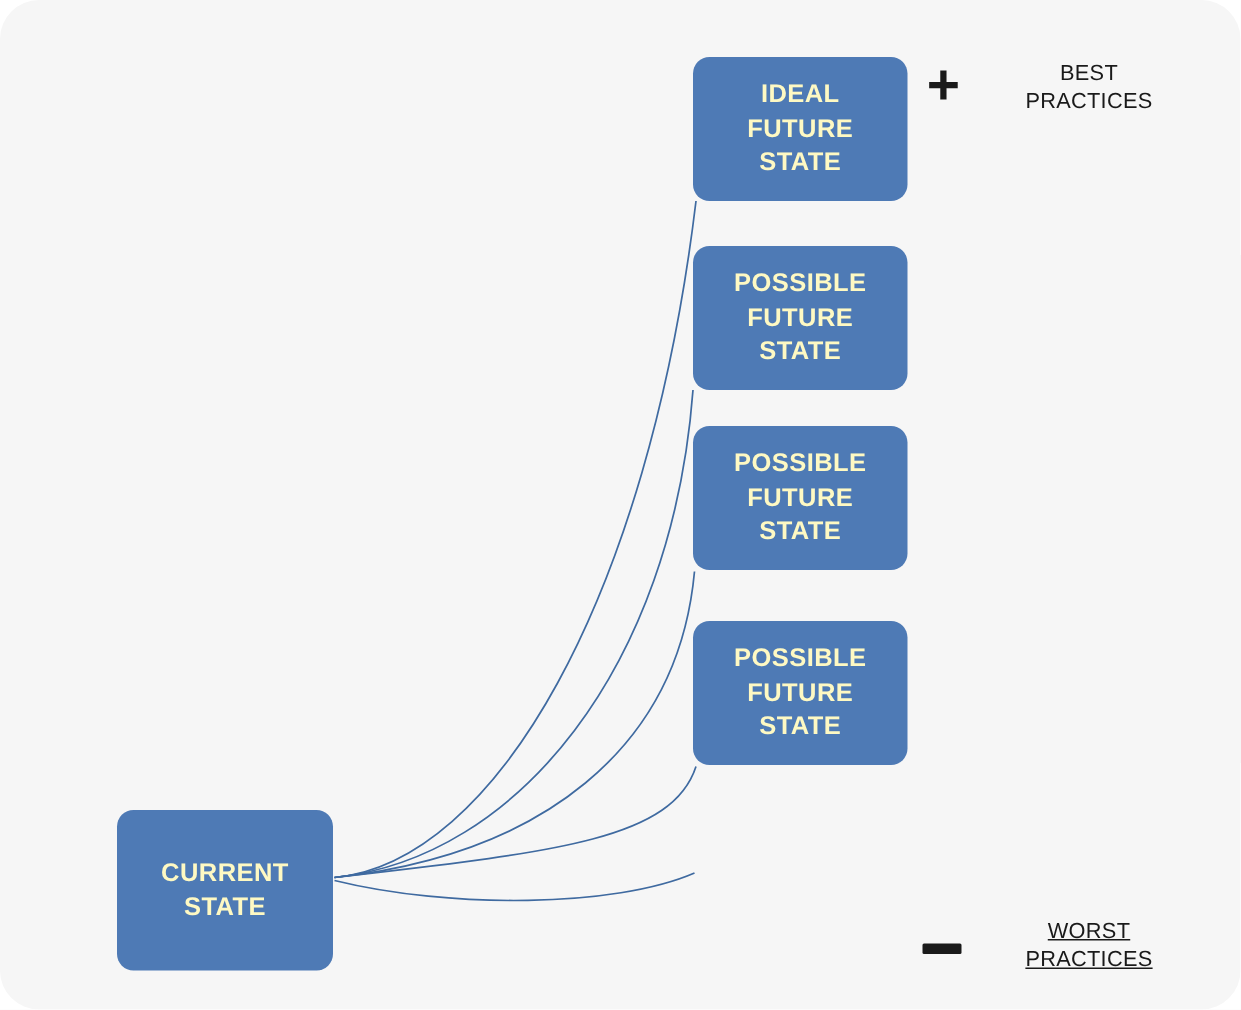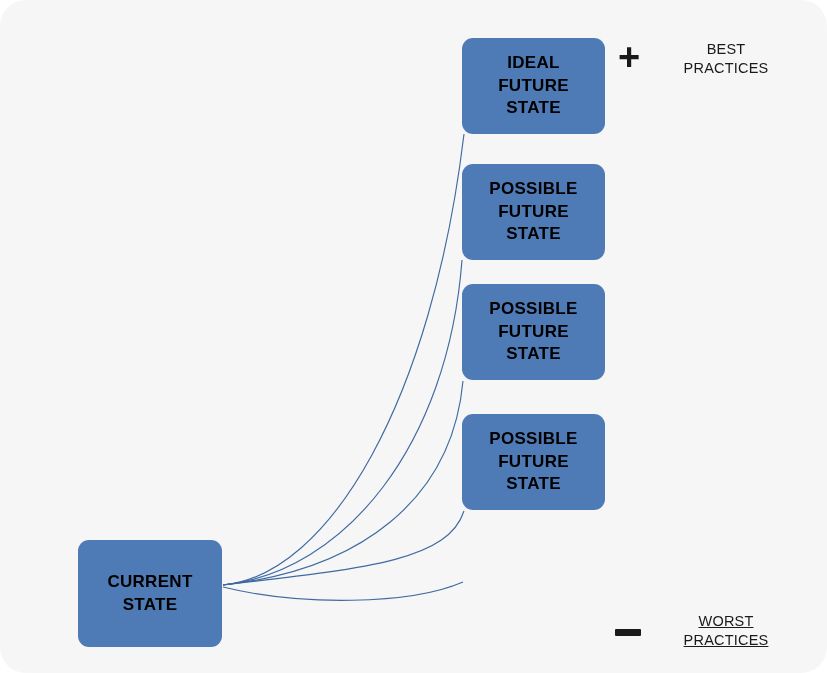--- a/index.html
+++ b/index.html
@@ -24,21 +24,21 @@
     top: 0;
     width: 827px;
     height: 673px;
     pointer-events: none;
   }
   .node {
     position: absolute;
     box-sizing: border-box;
     background: #4e7ab5;
     border-radius: 11px;
-    color: #000000;
+    color: #fef9c3;
     font-weight: bold;
     font-size: 17px;
     line-height: 22.5px;
     letter-spacing: 0.3px;
     display: flex;
     align-items: center;
     justify-content: center;
     text-align: center;
     white-space: pre-line;
     user-select: none;

